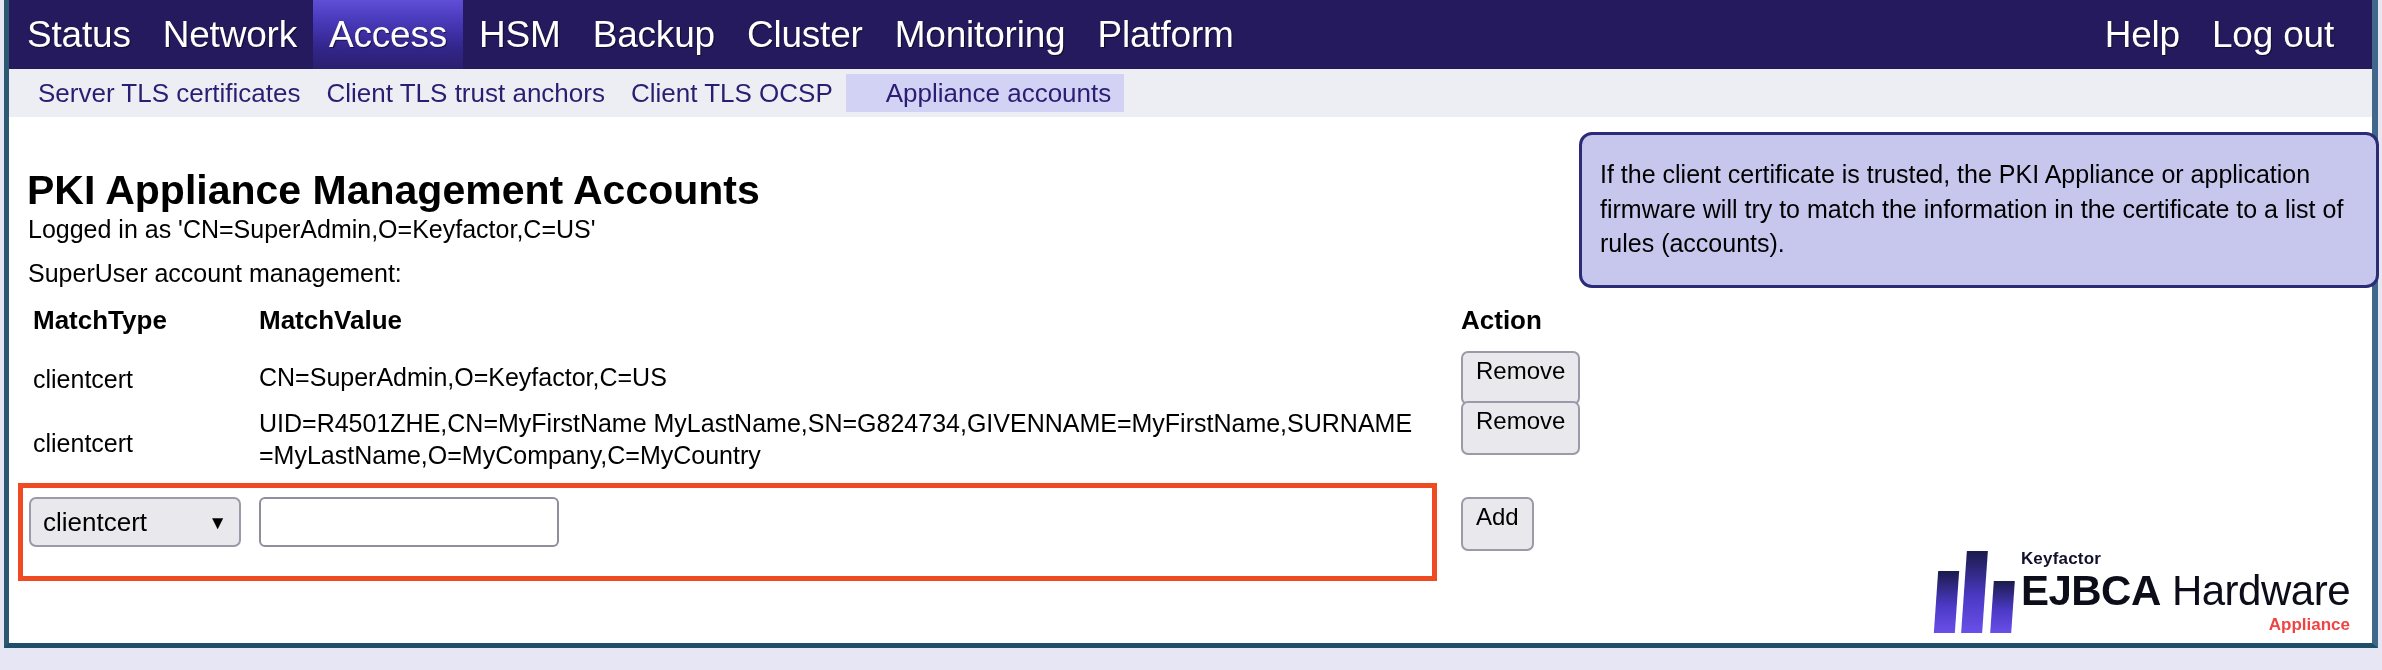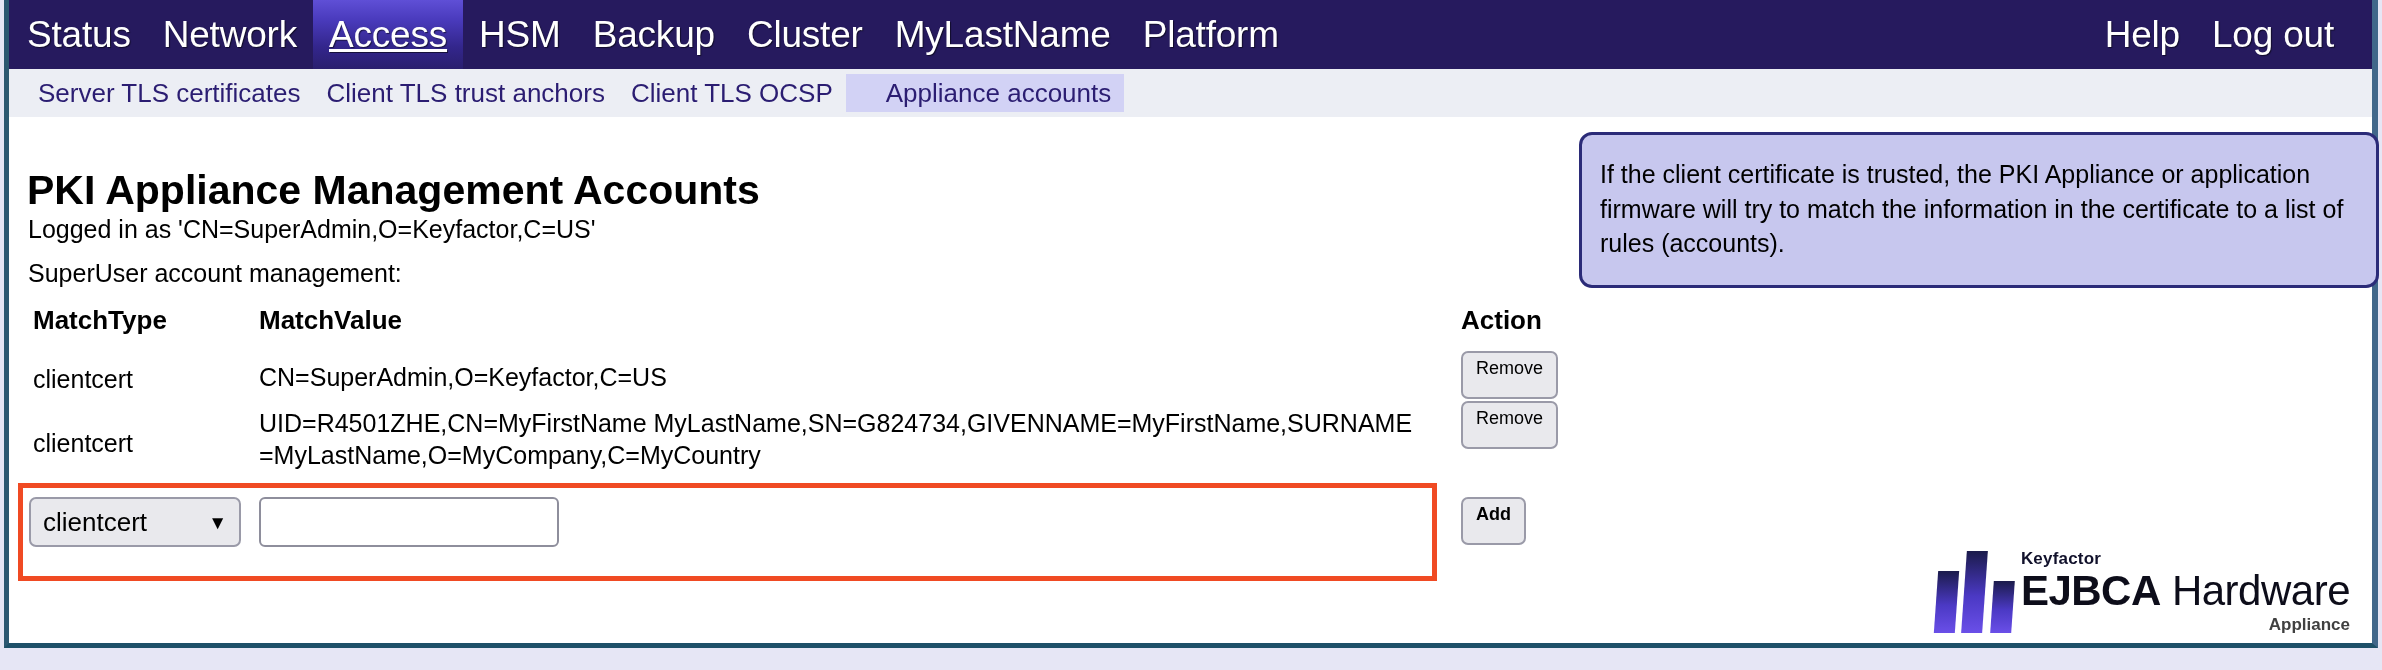--- a/index.html
+++ b/index.html
@@ -55,21 +55,20 @@
     font-size: 37px;
     line-height: 1;
     white-space: nowrap;
     letter-spacing: -0.2px;
     text-shadow: 1px 1px 1px rgba(0,0,0,0.55);
     cursor: pointer;
   }
   .nav-item.first { padding-left: 18px; }
   .nav-item.active {
     background: linear-gradient(to bottom, #5f4fd6 0%, #4a3bbd 28%, #33268c 68%, #2a1f6e 100%);
-    text-decoration: underline;
   }
 
   
   .subnav {
     position: absolute;
     left: 0; top: 69px;
     width: 100%;
     height: 48px;
     background: #eceef4;
     display: flex;
@@ -177,21 +176,21 @@
     width: 1160px;
     white-space: normal;
     word-break: break-all;
   }
   .tr .c-act { top: 0px; }
 
   
   .btn {
     display: inline-block;
     font-family: "Liberation Sans", sans-serif;
-    font-size: 18px;
+    font-size: 24px;
     color: #000;
     background: #e9e9ed;
     border: 2px solid #9a9aa8;
     border-radius: 7px;
     padding: 6px 13px 20px 13px;
     line-height: 1;
     cursor: pointer;
   }
 
   
@@ -229,21 +228,21 @@
     background: #ffffff;
     border: 2px solid #8e8e9c;
     border-radius: 6px;
     font-size: 25px;
     font-family: "Liberation Sans", sans-serif;
     padding: 0 8px;
     color: #000;
   }
   .addbtn {
     position: absolute;
-    left: 1452px; top: 0px; font-weight: bold;
+    left: 1452px; top: 0px;
   }
 
   
   .annot {
     position: absolute;
     left: 9px; top: 366px;
     width: 1419px; height: 98px;
     border: 5px solid #f04a23;
     pointer-events: none;
   }
@@ -284,41 +283,41 @@
     color: #0d0d1a;
     line-height: 1;
     letter-spacing: -0.5px;
     white-space: nowrap;
   }
   .logo-main b { font-weight: bold; }
   .logo-main span.thin { font-weight: normal; }
   .logo-appl {
     font-size: 17px;
     font-weight: bold;
-    color: #404040;
+    color: #ef4444;
     text-align: right;
     line-height: 1;
     margin-top: 4px;
   }
 </style>
 </head>
 <body>
 
 <div id="page">
   <div class="frame">
 
     <div class="topnav">
       <div class="nav-left">
         <div class="nav-item first">Status</div>
         <div class="nav-item">Network</div>
         <div class="nav-item active">Access</div>
         <div class="nav-item">HSM</div>
         <div class="nav-item">Backup</div>
         <div class="nav-item">Cluster</div>
-        <div class="nav-item">MyLastName</div>
+        <div class="nav-item">Monitoring</div>
         <div class="nav-item">Platform</div>
       </div>
       <div class="nav-right">
         <div class="nav-item">Help</div>
         <div class="nav-item">Log out</div>
       </div>
     </div>
 
     <div class="subnav">
       <div class="subnav-item">Server TLS certificates</div>

